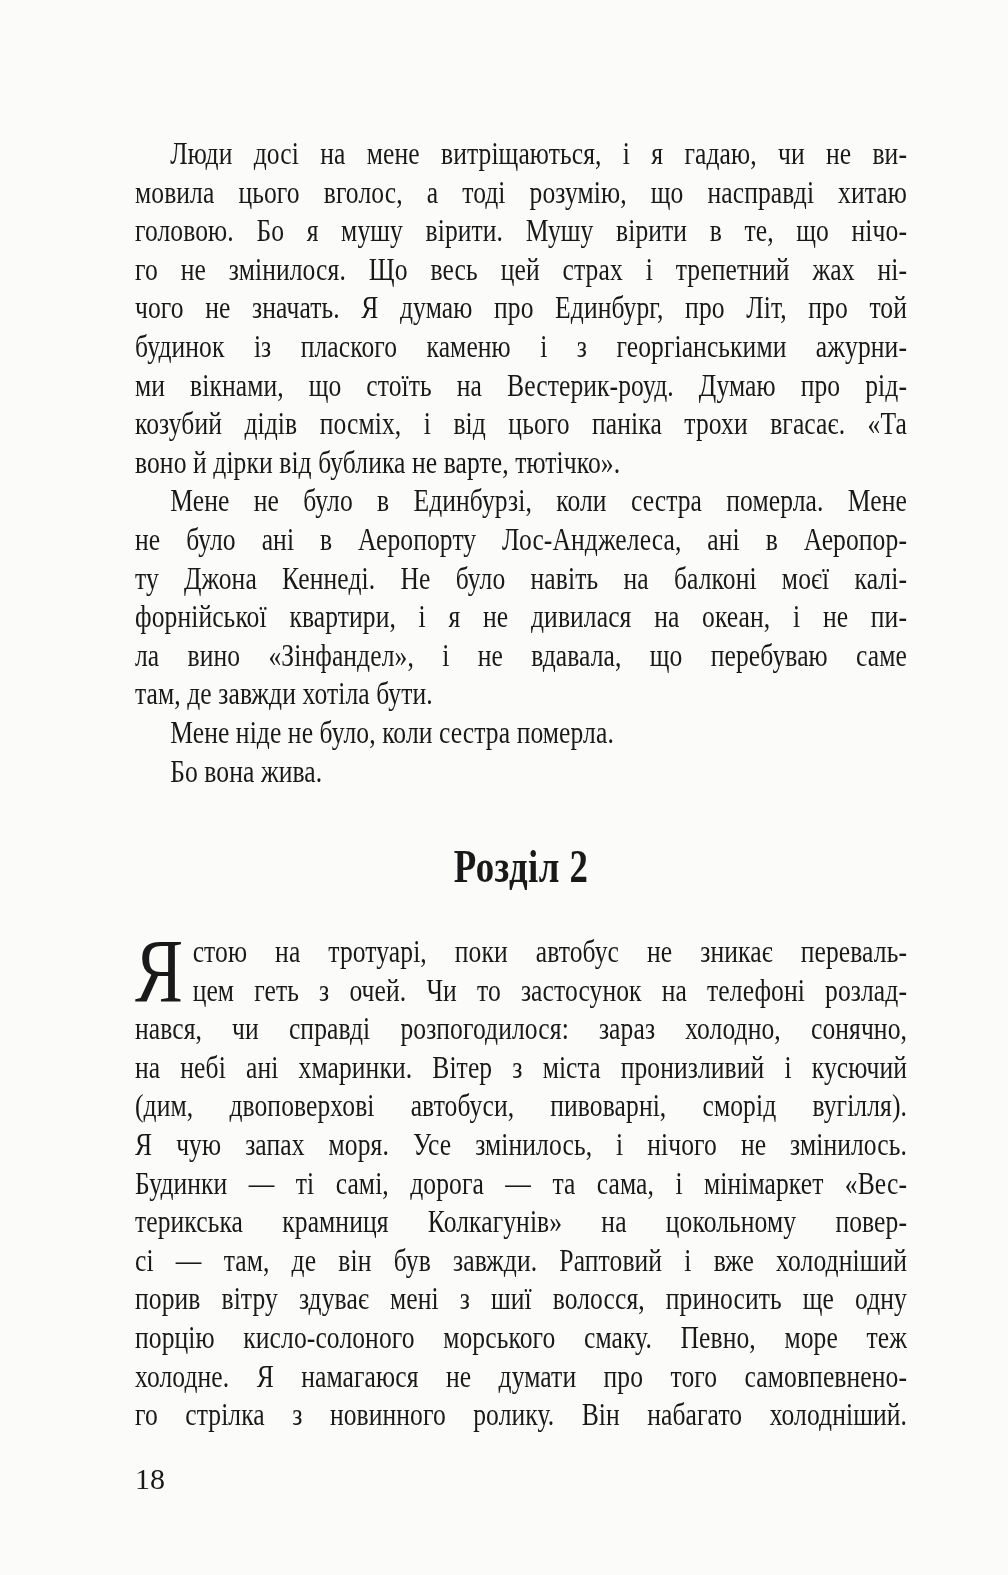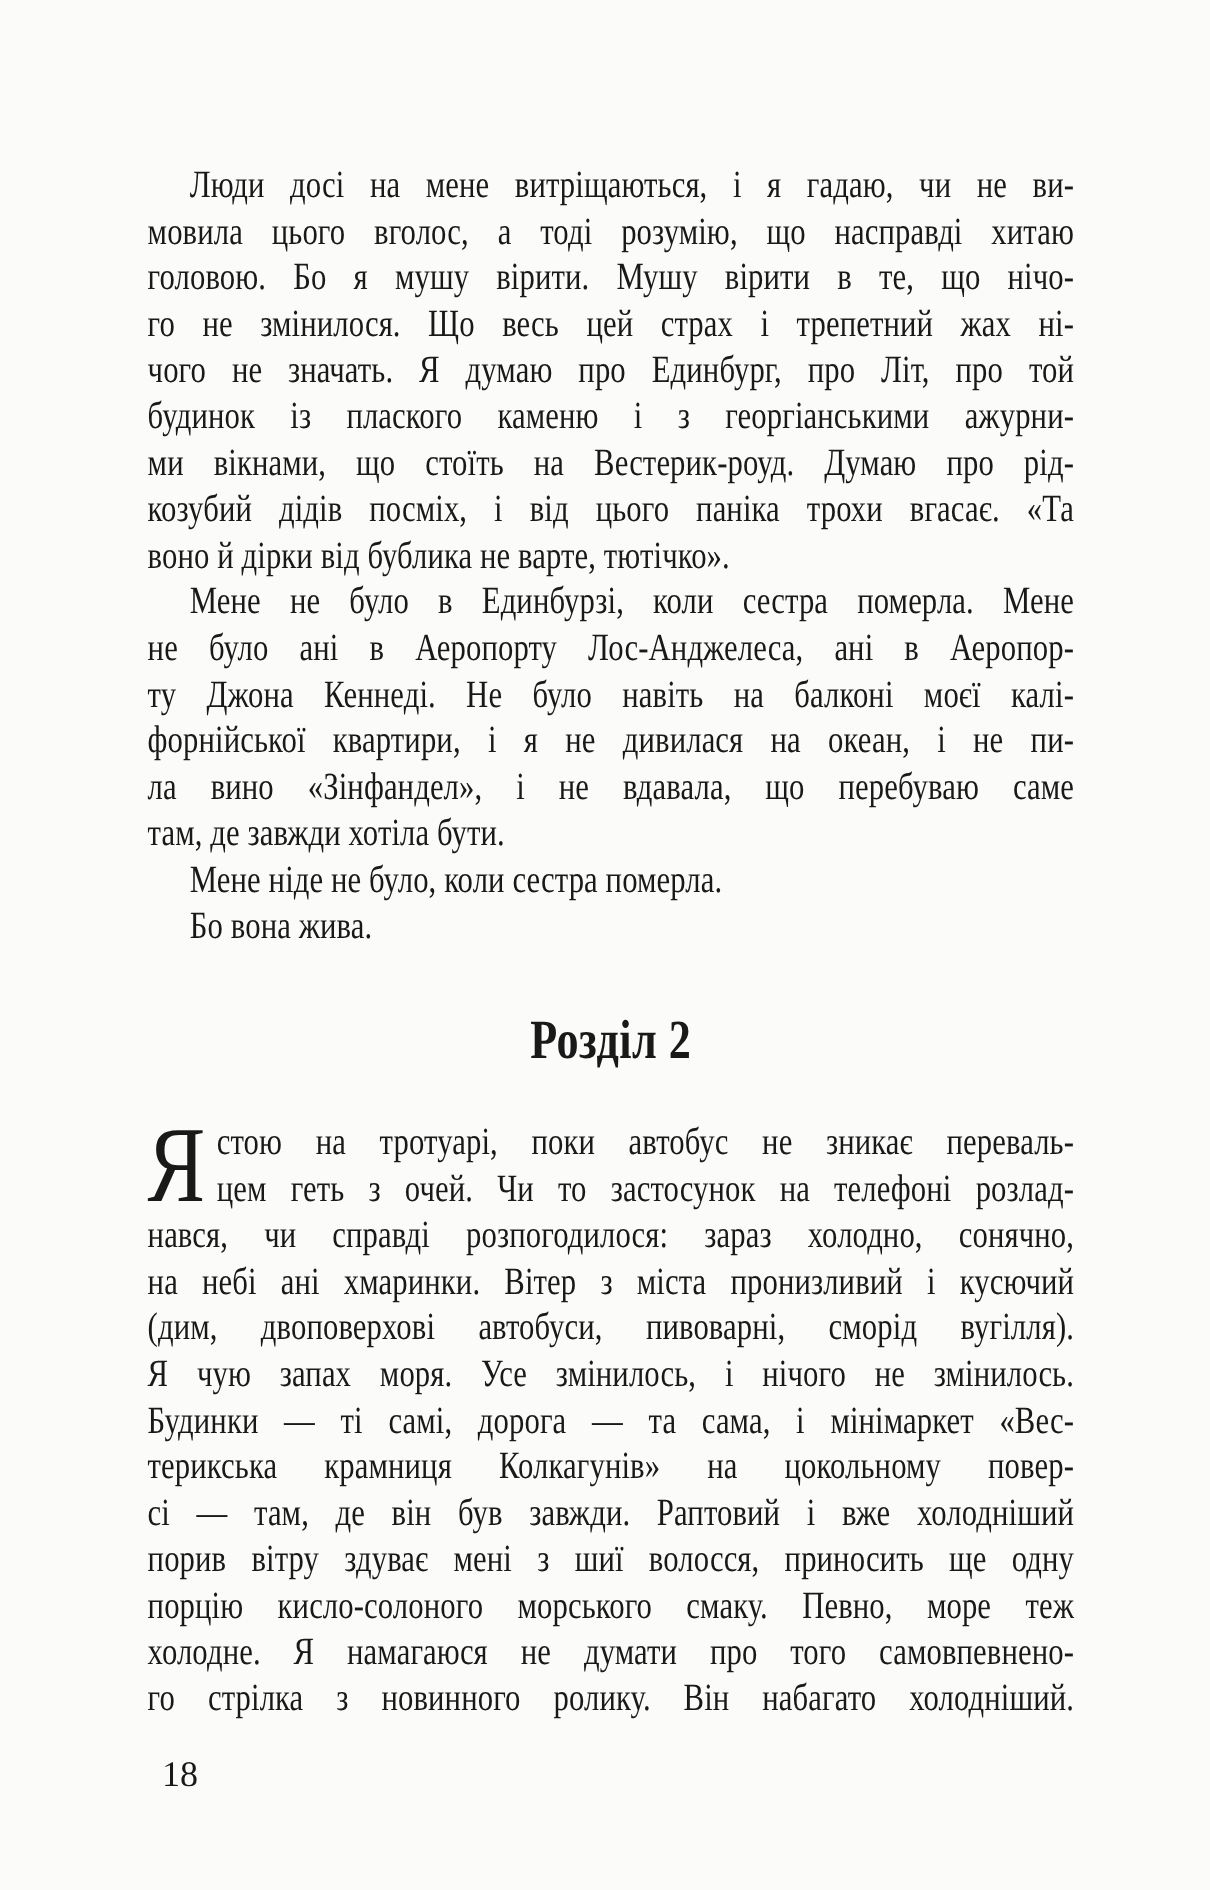--- a/index.html
+++ b/index.html
@@ -11,21 +11,21 @@
     height: 1575px;
     position: relative;
     overflow: hidden;
     background: #fbfbf9;
     color: #191919;
     font-family: "Liberation Serif", "DejaVu Serif", serif;
   }
   
   .text-block {
     position: absolute;
-    left: 123px;
+    left: 135px;
     top: 134px;
     width: 772px;
     height: 1320px;
   }
   .scale-wrap {
     width: 965px;
     transform: scaleX(0.8);
     transform-origin: 0 0;
   }
   .para {

